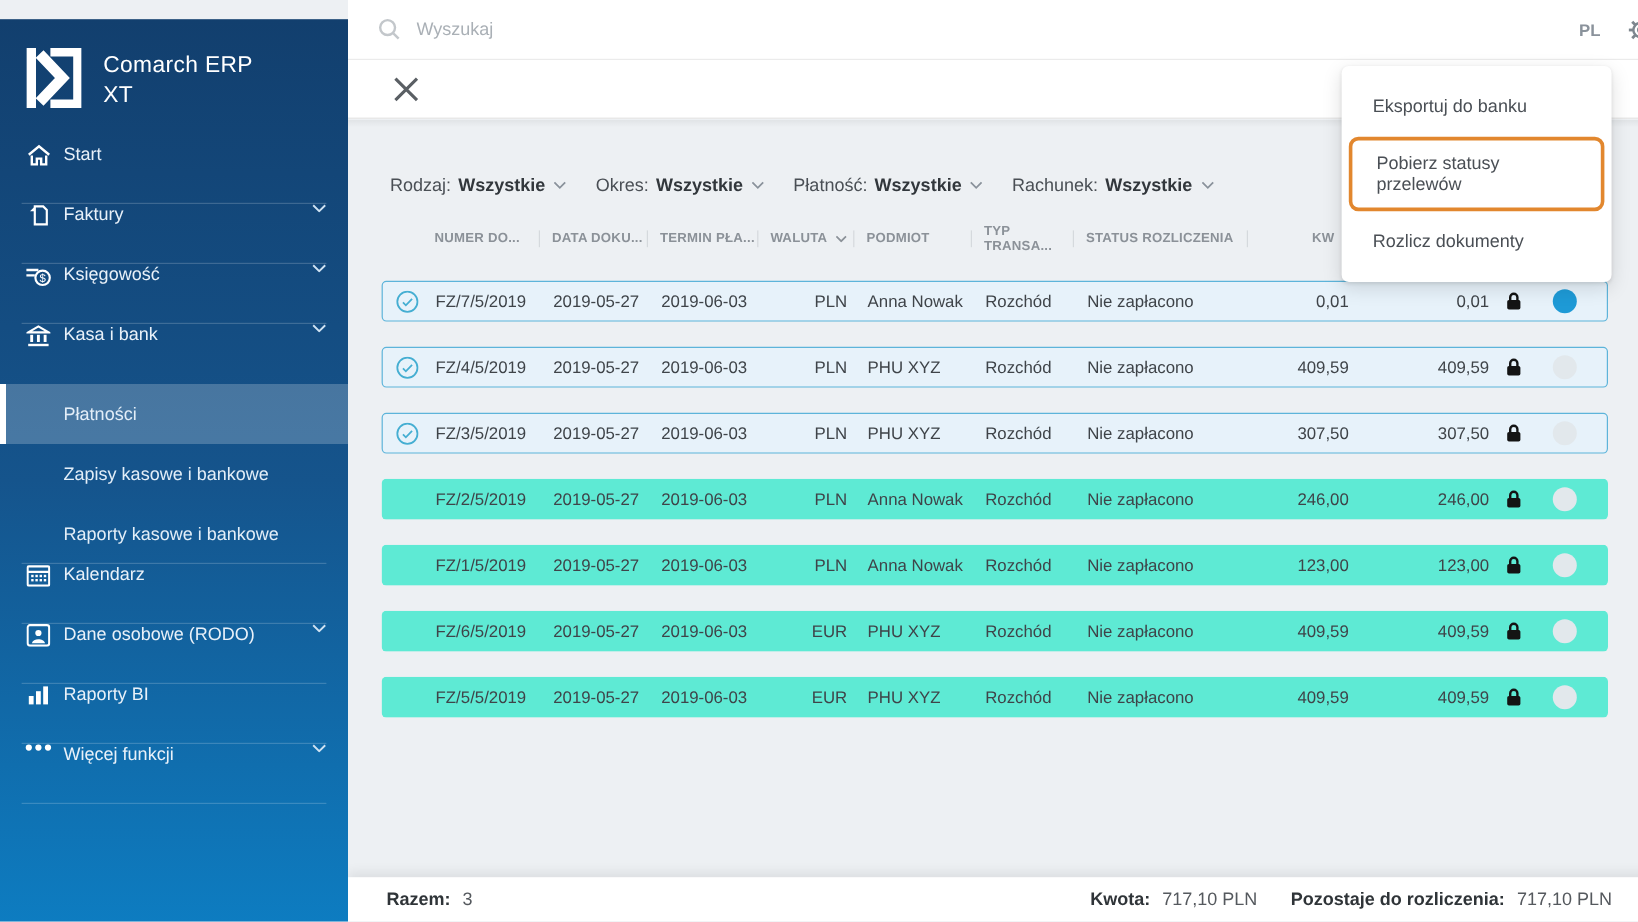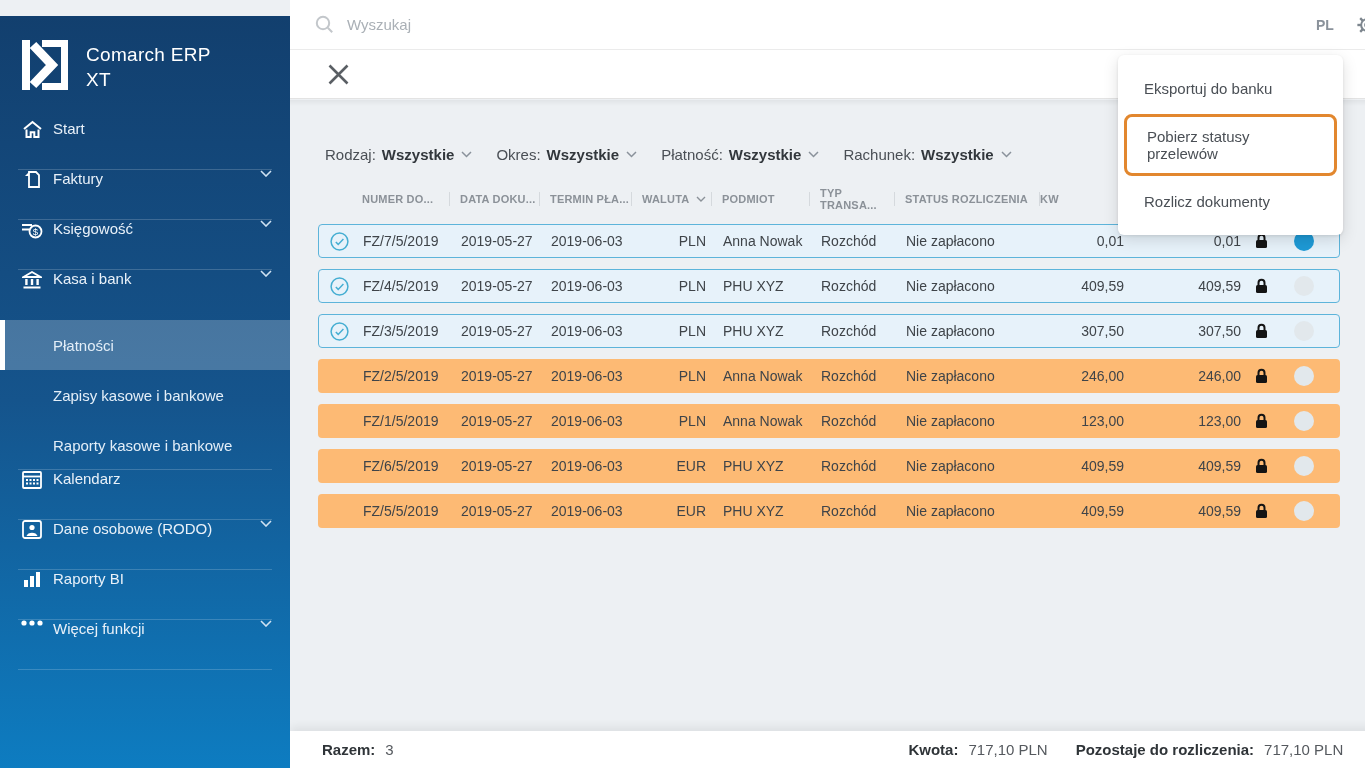--- a/index.html
+++ b/index.html
@@ -75,37 +75,38 @@
   
   .filters { display:flex; align-items:center; gap:24px; margin:46px 0 0 35px; font-size:15px; }
   .filter { display:flex; align-items:center; cursor:pointer; }
   .filter .f-label { color:#4a4f55; margin-right:6px; }
   .filter .f-value { color:#32373c; font-weight:bold; margin-right:7px; }
 
   
   .grid-cols {
     display:grid;
     grid-template-columns:40px 92px 90px 92px 80px 98px 85px 145px 88px 112px 40px 45px;
+    margin-top:10px;
   }
   .thead {
     width:1022px; margin:25px 0 0 28px; height:22px; align-items:center;
     font-size:11px; font-weight:bold; color:#8b9198; letter-spacing:.2px;
   }
   .thead > div { position:relative; height:22px; display:flex; align-items:center; }
   .thead > div.sep::after {
     content:""; position:absolute; right:0; top:4px; height:14px; width:1px; background:#d5d9dd;
   }
   .th-pad { padding-left:10px; }
   .th-num { padding-left:4px; }
-  .th-kwota { justify-content:flex-start; padding-right:16px; }
+  .th-kwota { justify-content:flex-end; padding-right:16px; }
   .th-waluta .srt { margin-left:7px; }
 
   .rows { width:1022px; margin:14px 0 0 28px; display:flex; flex-direction:column; gap:11px; }
   .row {
-    height:34px; align-items:center; background:#fdba74; border:1px solid transparent;
+    height:34px; align-items:center; background:#5eead4; border:1px solid transparent;
     border-radius:4px; font-size:14px; color:#3f4449; cursor:pointer;
   }
   .row.selected { background:#e7f2fa; border-color:#5db4da; }
   .c-check { display:flex; justify-content:center; }
   .c-num { padding-left:4px; }
   .c-pad { padding-left:10px; }
   .c-waluta { text-align:right; padding-right:7px; }
   .c-amt { text-align:right; padding-right:5px; }
   .c-amt2 { text-align:right; }
   .c-lock { display:flex; justify-content:center; }

